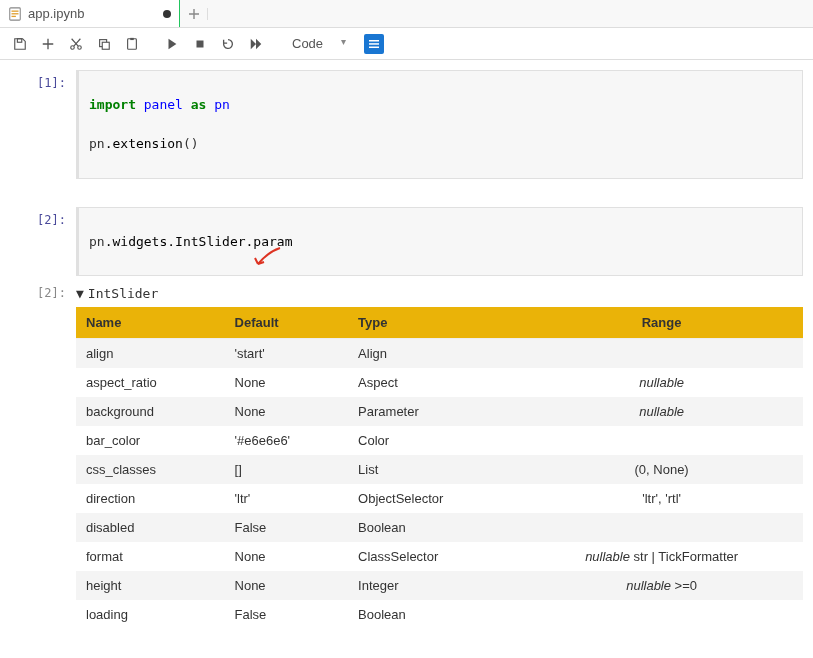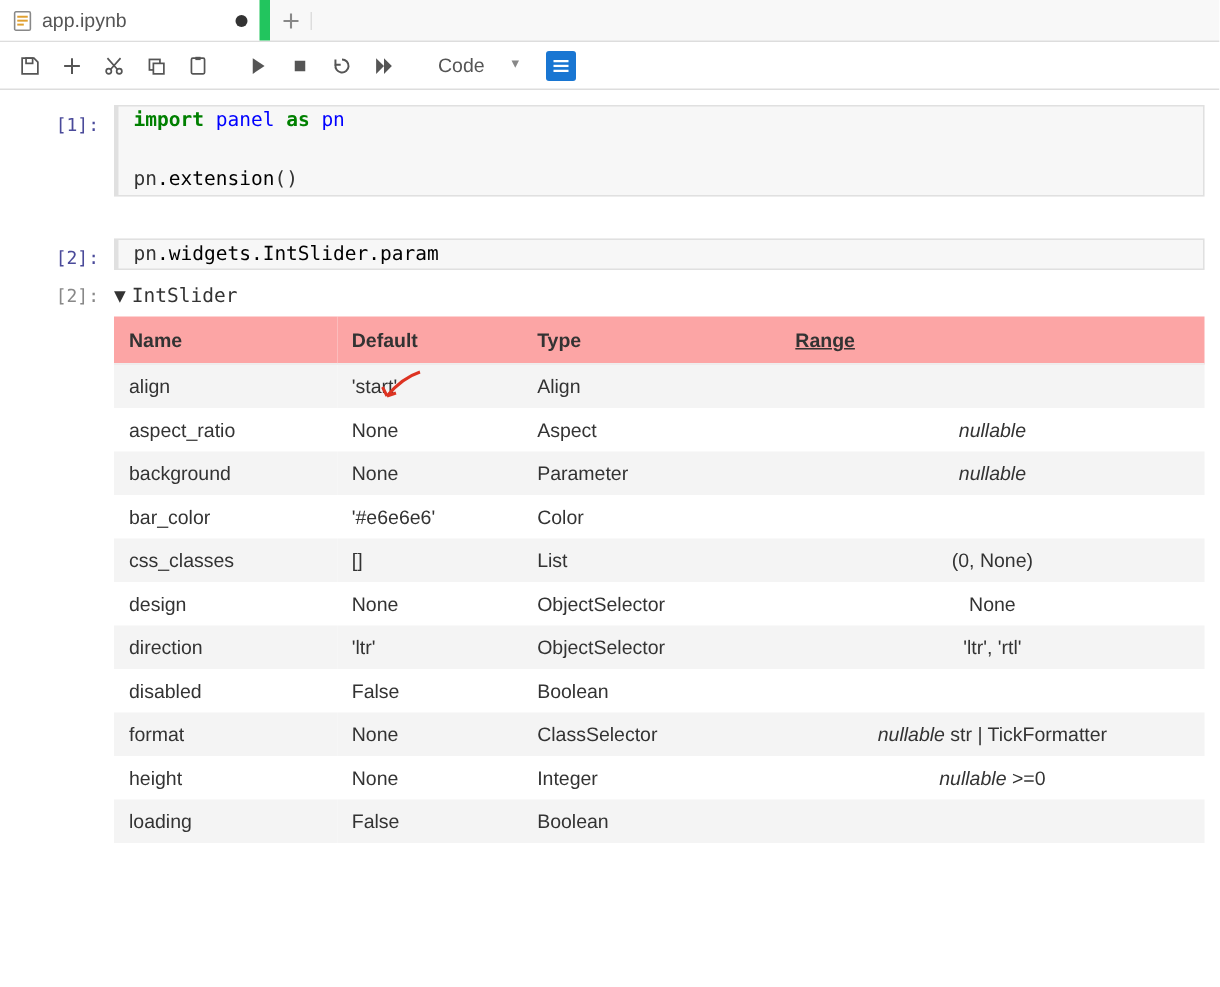--- a/index.html
+++ b/index.html
@@ -1,20 +1,20 @@
 <!DOCTYPE html>
 <html><head>
 <meta charset="utf-8">
 <style>
 * { box-sizing: border-box; margin: 0; padding: 0; }
 body { font-family: -apple-system, BlinkMacSystemFont, "Segoe UI", Helvetica, Arial, sans-serif; font-size: 13px; color: #333; background: #fff; width: 813px; height: 658px; overflow: hidden; }
 
 
 .tab-bar { display: flex; align-items: center; height: 28px; border-bottom: 1px solid #ddd; background: #f8f8f8; }
-.tab { display: flex; align-items: center; height: 100%; padding: 0 8px; background: #fff; border-right: 7px solid #22c55e; gap: 6px; min-width: 180px; }
+.tab { display: flex; align-items: center; height: 100%; padding: 0 8px; background: #fff; border-right: 1px solid #22c55e; gap: 6px; min-width: 180px; }
 .tab .icon-nb { width: 14px; height: 14px; }
 .tab-name { flex: 1; color: #555; }
 .dirty-dot { width: 8px; height: 8px; border-radius: 50%; background: #333; }
 .tab-add { width: 28px; display: flex; justify-content: center; align-items: center; color: #888; cursor: pointer; border-right: 1px solid #ddd;}
 
 
 .toolbar { display: flex; align-items: center; height: 32px; padding: 0 8px; border-bottom: 1px solid #ddd; gap: 4px; }
 .tool-btn { width: 24px; height: 24px; display: flex; align-items: center; justify-content: center; color: #555; cursor: pointer; border-radius: 2px; }
 .tool-btn svg, .tool-btn span { width: 14px; height: 14px; }
 .tool-sep { width: 8px; }
@@ -22,31 +22,31 @@
 .cell-type .chev { font-size: 10px; color: #888; margin-left: auto;}
 .blue-btn { width: 20px; height: 20px; background: #1976d2; border-radius: 2px; display: flex; align-items: center; justify-content: center; margin-left: 6px; }
 .blue-btn svg { width: 12px; height: 12px; }
 
 
 .notebook { padding: 10px 10px 10px 6px; overflow-y: auto; height: calc(100% - 60px); }
 .cell { display: flex; margin-bottom: 4px; }
 .prompt { width: 70px; text-align: right; padding: 6px 10px 0 0; font-family: "SFMono-Regular", Consolas, monospace; font-size: 12px; color: #888; flex-shrink: 0; }
 .prompt.in { color: #4a4a9a; }
 .cell-body { flex: 1; }
-.code-input { background: #f7f7f7; border: 1px solid #e0e0e0; padding: 0 10px; font-family: "SFMono-Regular", Consolas, monospace; font-size: 13px; line-height: 1.5; white-space: pre; border-left: 3px solid #e0e0e0; }
+.code-input { background: #f7f7f7; border: 1px solid #e0e0e0; padding: 24px 10px; font-family: "SFMono-Regular", Consolas, monospace; font-size: 13px; line-height: 1.5; white-space: pre; border-left: 3px solid #e0e0e0; }
 .code-input .kw { color: #008000; font-weight: bold; }
 .code-input .nm { color: #0000ff; }
 .code-input .fn { color: #000; }
 
 
 .output { padding-top: 4px; }
 .collapse-header { display: flex; align-items: center; gap: 4px; font-family: "SFMono-Regular", Consolas, monospace; font-size: 13px; color: #333; padding: 2px 0; cursor: pointer; }
 .param-table { width: 100%; border-collapse: collapse; margin-top: 4px; font-size: 13px; }
-.param-table th { text-align: left; padding: 8px 10px; font-weight: 600; background: #fca5a5; border-bottom: 1px solid #eee;}
-.param-table th:last-child { text-align: left; text-decoration: underline; }
+.param-table th { text-align: left; padding: 8px 10px; font-weight: 600; background: #eab308; border-bottom: 1px solid #eee;}
+.param-table th:last-child { text-align: center; }
 .param-table td { padding: 7px 10px; color: #333; }
 .param-table td:last-child { text-align: center; }
 .param-table tbody tr:nth-child(odd) { background: #f4f4f4; }
 .param-table tbody tr:nth-child(even) { background: #fff; }
 .italic { font-style: italic; }
 
 
 .arrow { position: absolute; left: 252px; top: 246px; pointer-events: none; }
 .arrow svg { width: 30px; height: 24px; }
 
@@ -201,26 +201,20 @@
               <td>Color</td>
               <td></td>
             </tr>
             <tr>
               <td>css_classes</td>
               <td>[]</td>
               <td>List</td>
               <td>(0, None)</td>
             </tr>
             <tr>
-              <td>design</td>
-              <td>None</td>
-              <td>ObjectSelector</td>
-              <td>None</td>
-            </tr>
-            <tr>
               <td>direction</td>
               <td>'ltr'</td>
               <td>ObjectSelector</td>
               <td>'ltr', 'rtl'</td>
             </tr>
             <tr>
               <td>disabled</td>
               <td>False</td>
               <td>Boolean</td>
               <td></td>

